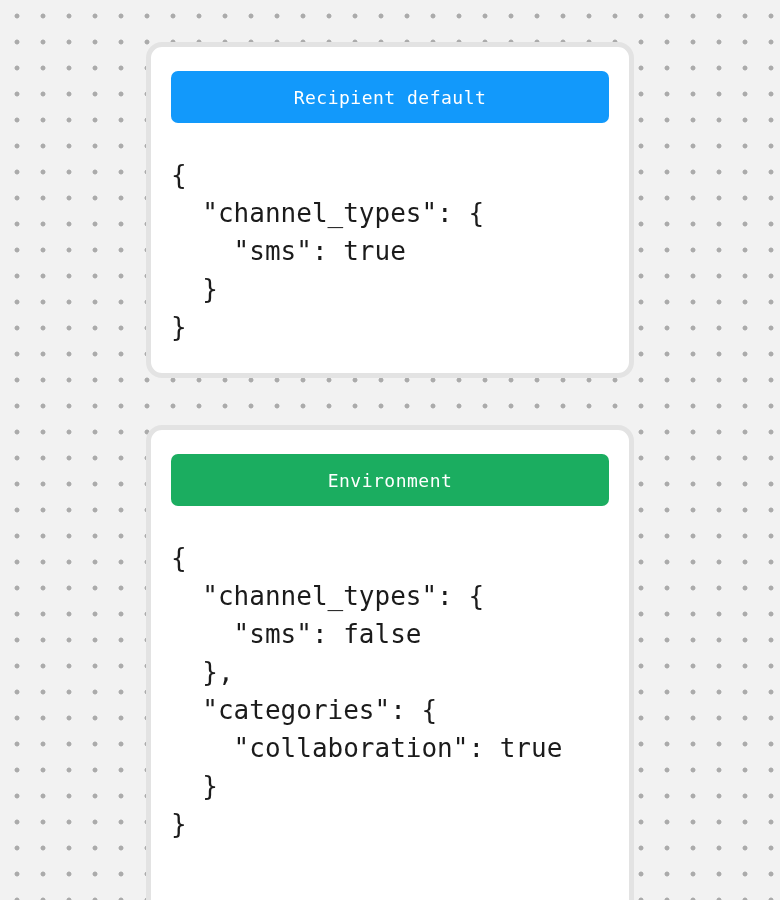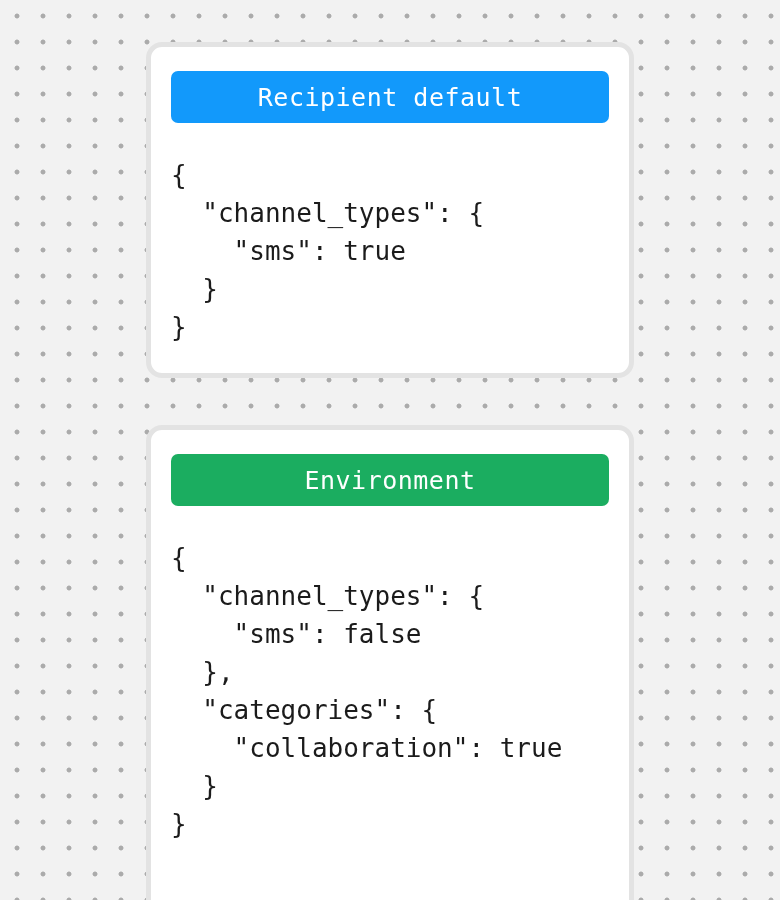--- a/index.html
+++ b/index.html
@@ -29,21 +29,21 @@
   }
   .card--recipient   { top: 42px;  height: 336px; }
   .card--environment { top: 425px; height: 515px; }
   .card-header {
     height: 52px;
     border-radius: 7px;
     display: flex;
     align-items: center;
     justify-content: center;
     color: #ffffff;
-    font-size: 25px;
+    font-size: 18px;
     font-weight: 500;
     letter-spacing: 0.5px;
   }
   .code {
     margin-top: 33px;
     font-family: "DejaVu Sans Mono", "Liberation Mono", monospace;
     font-size: 26px;
     line-height: 38px;
     color: #1b1b1b;
     white-space: pre;

